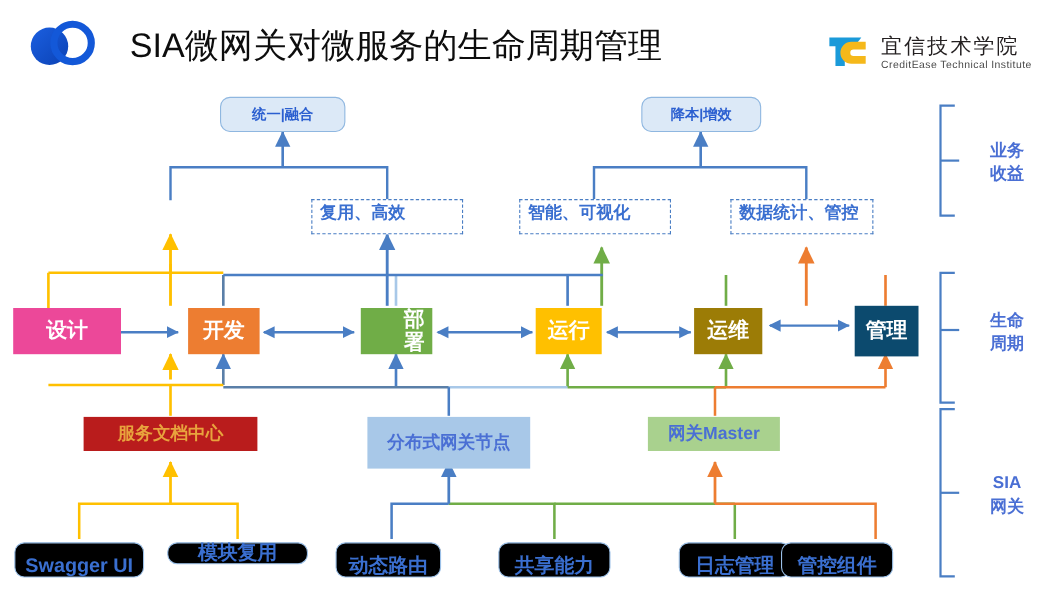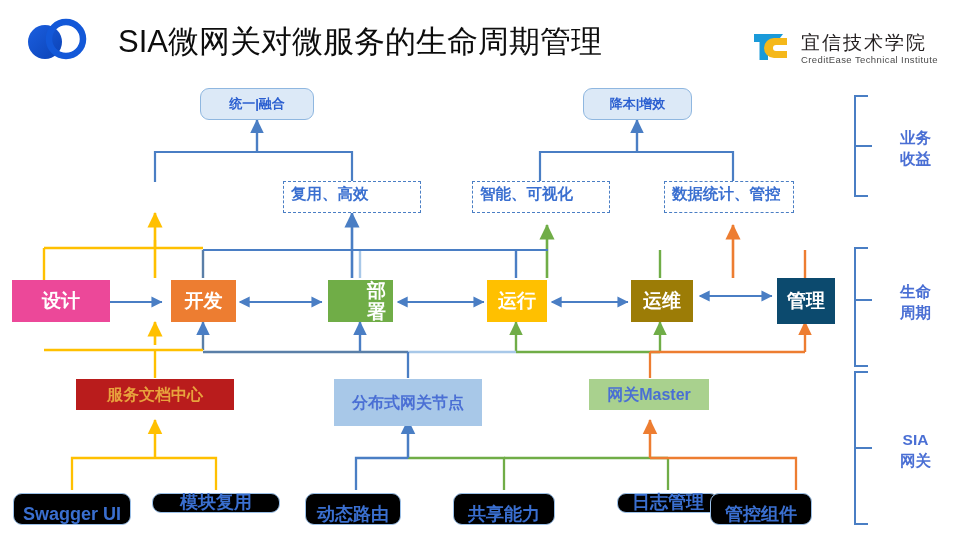--- a/index.html
+++ b/index.html
@@ -247,21 +247,21 @@
   </div>
   <div class="node leaf" style="left:152px;top:493px;width:128px;height:20px;">
     <span>模块复用</span>
   </div>
   <div class="node leaf" style="left:305px;top:493px;width:96px;height:32px;">
     <span>动态路由</span>
   </div>
   <div class="node leaf" style="left:453px;top:493px;width:102px;height:32px;">
     <span>共享能力</span>
   </div>
-  <div class="node leaf" style="left:617px;top:493px;width:102px;height:20px;">
+  <div class="node leaf" style="left:617px;top:493px;width:102px;height:32px;">
     <span>日志管理</span>
   </div>
   <div class="node leaf" style="left:710px;top:493px;width:102px;height:32px;">
     <span>管控组件</span>
   </div>
 
   <div class="grouplabel" style="left:900px;top:128px;">业务
 收益</div>
   <div class="grouplabel" style="left:900px;top:282px;">生命
 周期</div>

